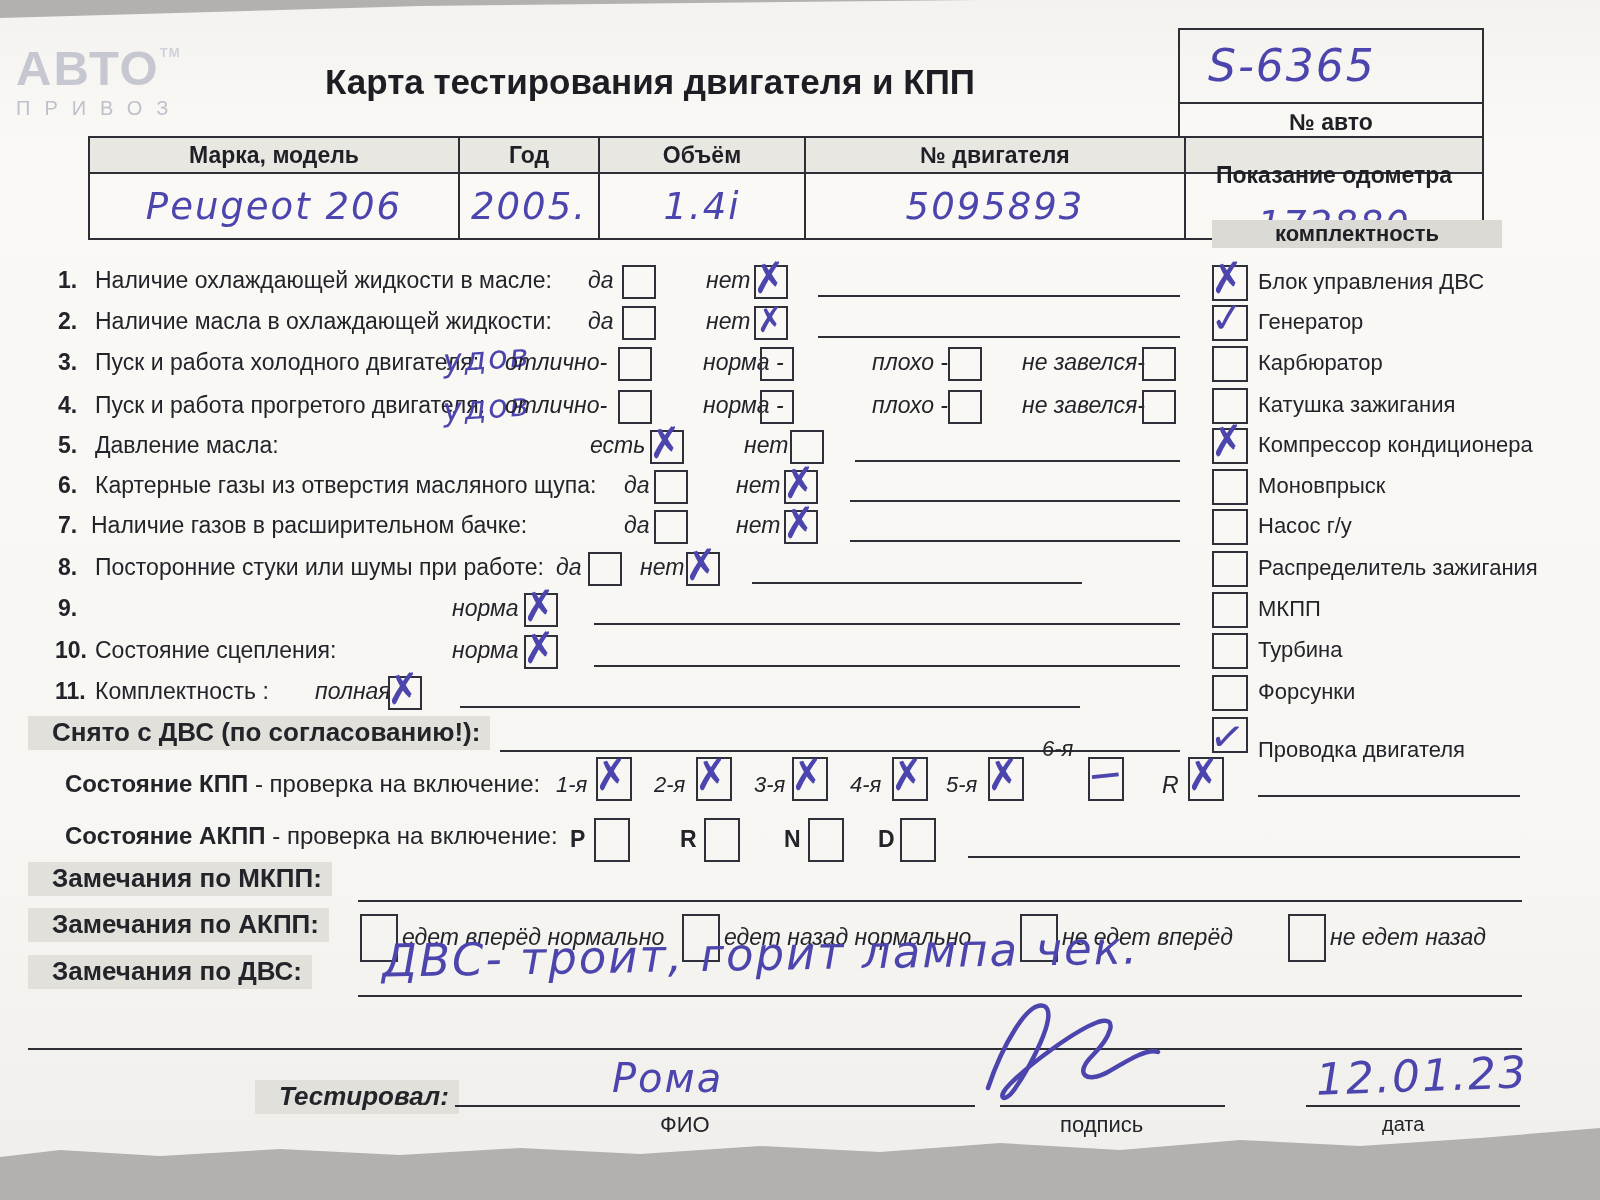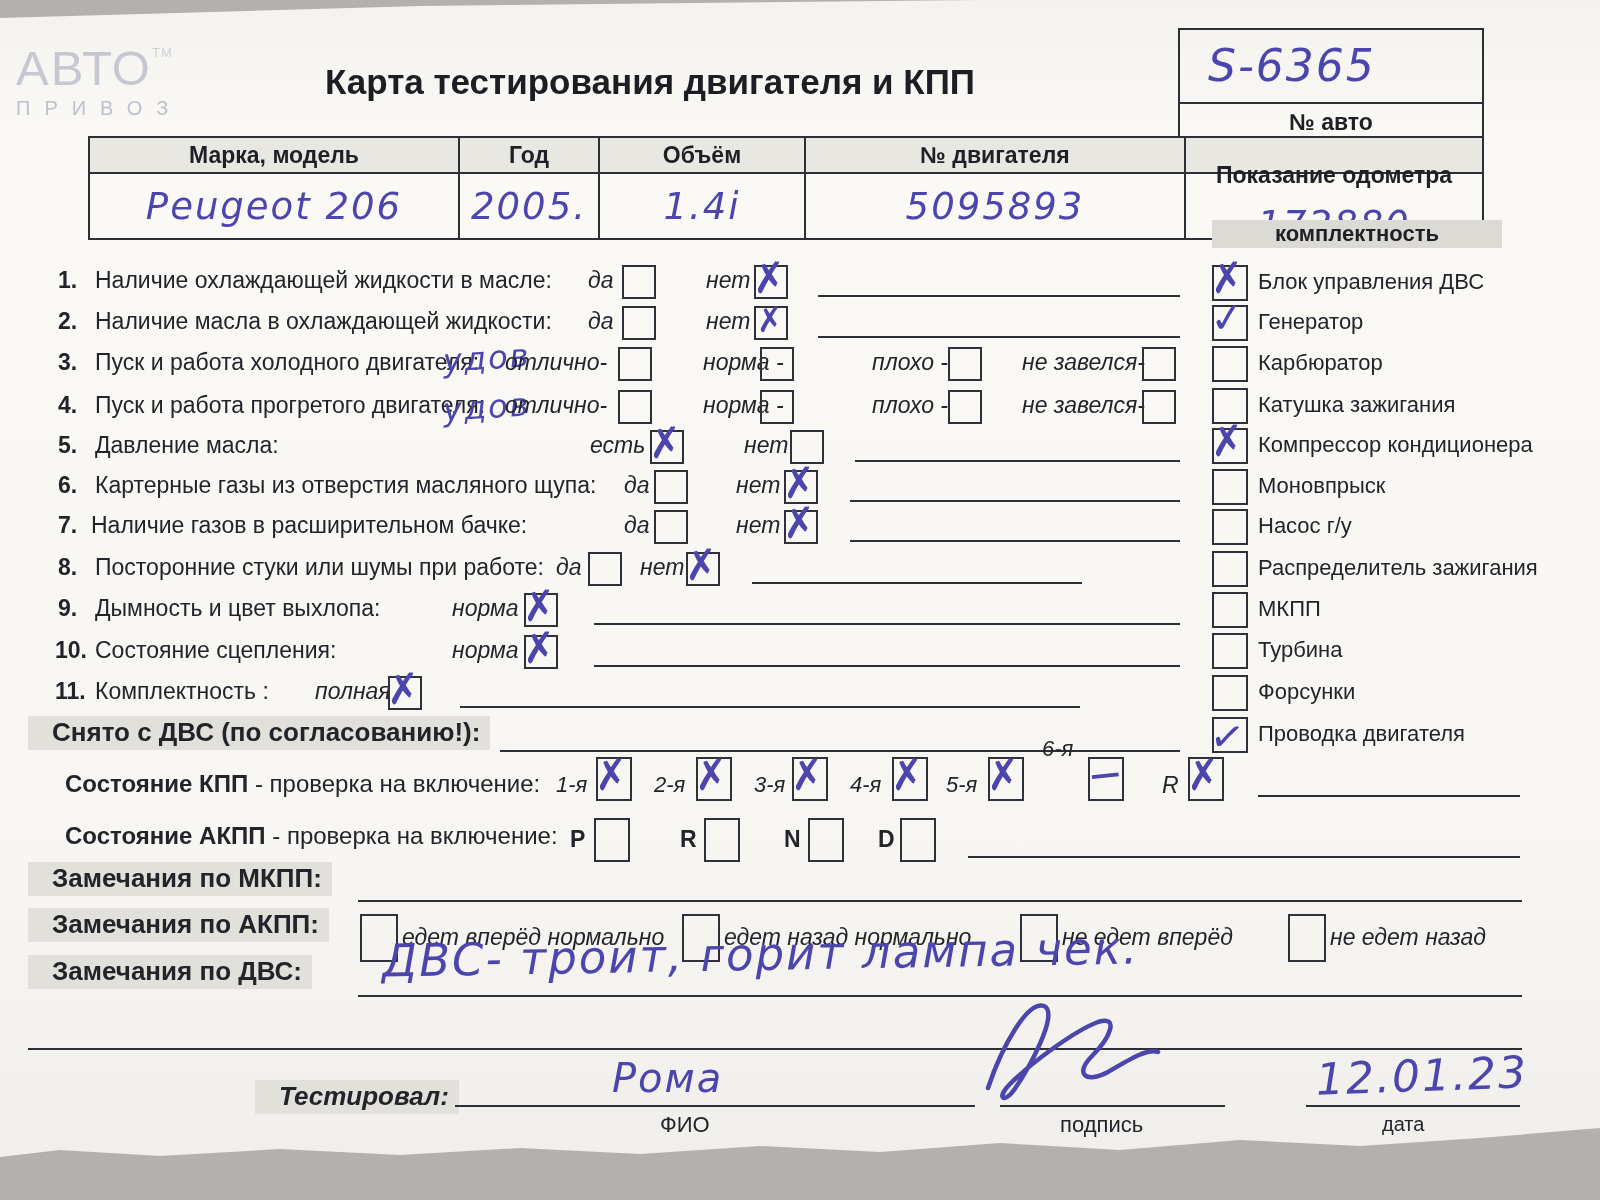--- a/index.html
+++ b/index.html
@@ -25,21 +25,21 @@
   .vrow.head{height:34px;background:#e9e7e2;border-bottom:2.5px solid #2e2e37;}
   .vrow.vals{height:64px;background:transparent;}
   .vc{border-right:2.5px solid #2e2e37;display:flex;align-items:center;justify-content:center;overflow:visible;text-align:center;}
   .vc:last-child{border-right:none;}
   .vc.h{font-weight:bold;font-size:23px;color:#1f1f26;}
   .c1{width:368px;}.c2{width:138px;}.c3{width:204px;}.c4{width:378px;}.c5{flex:1;margin-top:37px;}
   .vhw{color:#4b45ad;font-family:"DejaVu Sans",sans-serif;font-style:italic;font-size:37px;letter-spacing:2px;white-space:nowrap;}
   #vbox{position:absolute;left:1178px;top:28px;width:302px;height:110px;border:2.5px solid #2e2e37;}
   #vbox .strip{position:absolute;left:0;bottom:0;width:100%;height:36px;border-top:2.5px solid #2e2e37;display:flex;align-items:center;justify-content:center;font-weight:bold;font-size:23px;color:#1f1f26;}
   #logo{position:absolute;left:16px;top:44px;color:#c7c7d2;}
-  #logo .brand{font-size:49px;font-weight:normal;letter-spacing:2px;line-height:1;}
+  #logo .brand{font-size:49px;font-weight:bold;letter-spacing:2px;line-height:1;}
   #logo .tm{font-size:13px;vertical-align:28px;letter-spacing:1px;color:#cfd0da;}
   #logo .sub{font-size:20px;letter-spacing:14px;color:#bfc0cc;margin-top:4px;}
   #title{position:absolute;left:150px;top:62px;width:1000px;text-align:center;font-size:35px;font-weight:bold;color:#1d1d23;}
   #equipHead{position:absolute;left:1212px;top:220px;width:290px;height:28px;background:#dcdad4;display:flex;align-items:center;justify-content:center;font-weight:bold;font-size:22px;color:#1f1f26;}
   .eq-label{position:absolute;left:1258px;font-size:22px;color:#23232a;white-space:nowrap;}
   svg{position:absolute;overflow:visible;}
 </style>
 </head>
 <body>
 
@@ -209,21 +209,20 @@
       </span>
     <span class="t i" style="left:640px;top:2px">нет</span>
     <span class="cb" style="left:686px;top:0">
         <span class="mark">✗</span>
       </span>
     <span class="line" style="left:752px;top:30px;width:330px"></span>
   </div>
 
   <div class="row" style="top:593px">
     <span class="t b" style="left:58px;top:2px">9.</span>
-    <span class="t" style="left:95px;top:2px">Дымность и цвет выхлопа:</span>
     <span class="t i" style="left:452px;top:2px">норма</span>
     <span class="cb" style="left:524px;top:0">
         <span class="mark">✗</span>
       </span>
     <span class="line" style="left:594px;top:30px;width:586px"></span>
   </div>
 
   <div class="row" style="top:635px">
     <span class="t b" style="left:55px;top:2px">10.</span>
     <span class="t" style="left:95px;top:2px">Состояние сцепления:</span>
@@ -308,21 +307,21 @@
     <div class="row" style="top:675px">
         <span class="cb sq32" style="left:1212px">
           <span class="mark"></span>
         </span>
         <span class="eq-label" style="top:4px">Форсунки</span>
       </div>
     <div class="row" style="top:717px">
         <span class="cb sq32" style="left:1212px">
           <span class="mark" style="top:-4px;transform:rotate(8deg)">✓</span>
         </span>
-        <span class="eq-label" style="top:4px">Проводка двигателя</span>
+        <span class="eq-label" style="top:20px">Проводка двигателя</span>
       </div>
   </div>
 
   <span class="t b hl" style="left:28px;top:716px;font-size:26px">Снято с ДВС (по согласованию!):</span>
   <span class="line" style="left:500px;top:750px;width:680px"></span>
 
   <div>
     <div class="t" style="left:65px;top:770px;font-size:24px">
       <span class="b">Состояние КПП</span><span> - проверка на включение:</span>
     </div>

